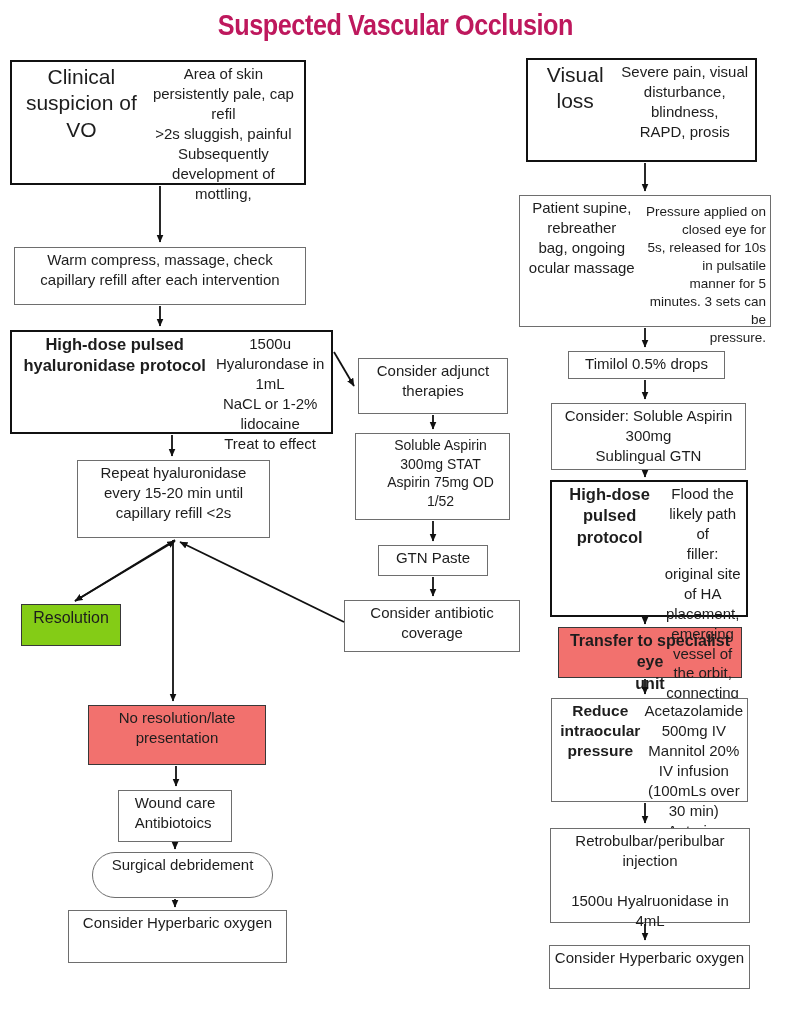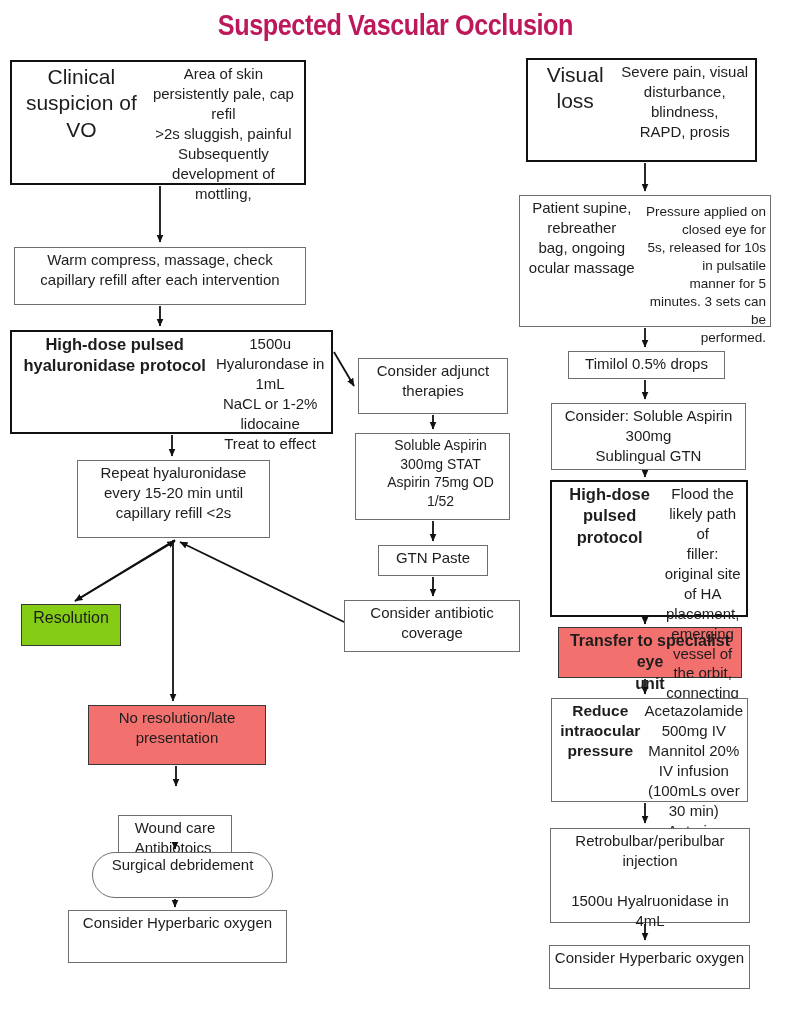--- a/index.html
+++ b/index.html
@@ -18,21 +18,21 @@
     text-align:center;font-size:15px;line-height:1.33;padding:2px 4px;
   }
   .b1{border:1px solid #6e6e6e;}
   .b2{border:2px solid #111;}
   .big-title{font-size:21px;line-height:1.25;margin-bottom:3px;}
   .bold-title{font-weight:bold;font-size:16.5px;line-height:1.3;}
   .bold-title-sm{font-weight:bold;font-size:15.5px;line-height:1.3;}
   .bold-lines{font-weight:bold;}
   .sm{font-size:13.5px;line-height:1.33;margin-top:5px;text-align:right;}
   .xs{font-size:14px;}
-  .align-left{text-align:left;margin-top:25px;}
+  .align-left{text-align:left;}
   .arrows{position:absolute;top:0;left:0;z-index:5;pointer-events:none;}
   .nodes{z-index:1;}
 </style>
 </head>
 <body>
 
 <div class="canvas">
 
   <div class="main-title"><span>Suspected Vascular Occlusion</span></div>
 
@@ -133,21 +133,21 @@
 
   <div class="node b1 nodes" style="left:519px;top:195px;width:252px;height:132px;">
     <div>
         <div>Patient supine, rebreather</div>
         <div>bag, ongoing ocular massage</div>
       </div>
     <div class="sm">
         <div>Pressure applied on closed eye for</div>
         <div>5s, released for 10s in pulsatile</div>
         <div>manner for 5 minutes. 3 sets can be</div>
-        <div>performed.</div>
+        <div>pressure.</div>
       </div>
   </div>
 
   <div class="node b1 nodes" style="left:568px;top:351px;width:157px;height:28px;">
     <div>Timilol 0.5% drops</div>
   </div>
 
   <div class="node b1 nodes" style="left:551px;top:403px;width:195px;height:67px;">
     <div>
         <div>Consider: Soluble Aspirin</div>

